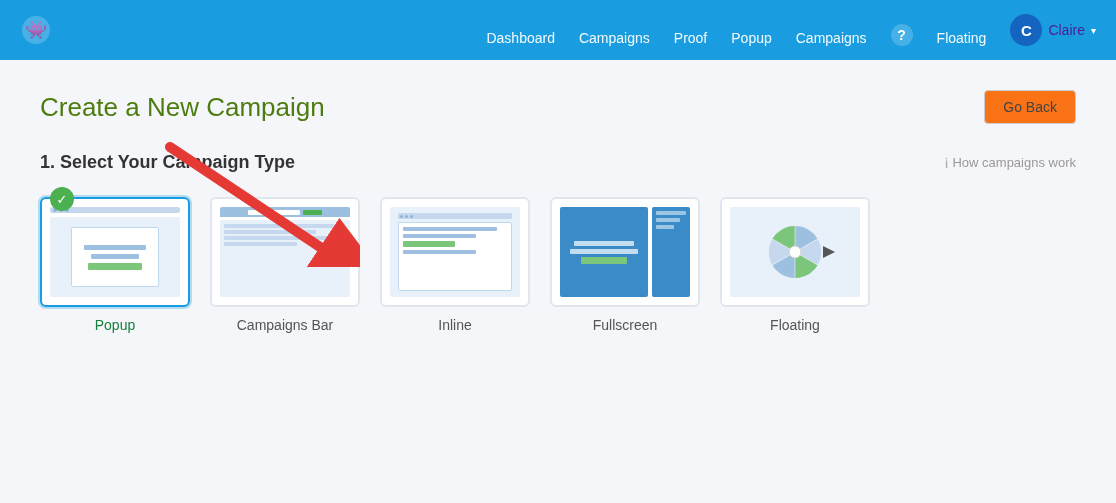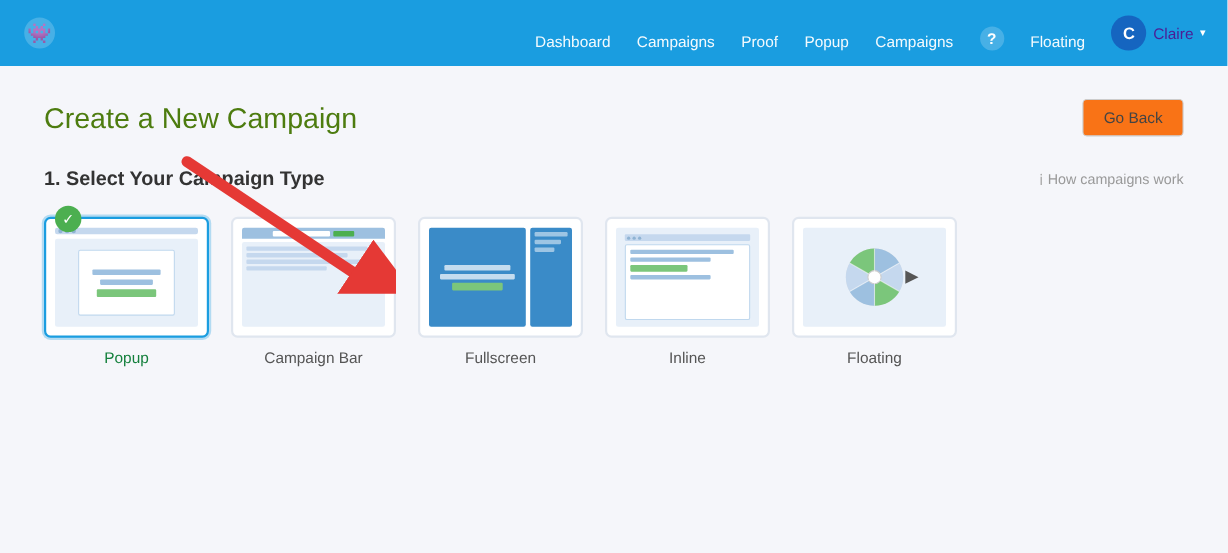--- a/index.html
+++ b/index.html
@@ -487,58 +487,58 @@
             <div class="floating-bar-browser">
               <div class="fb-content-lines">
                 <div class="fb-content-line" style="width:90%"></div>
                 <div class="fb-content-line" style="width:75%"></div>
                 <div class="fb-content-line" style="width:85%"></div>
                 <div class="fb-content-line" style="width:60%"></div>
               </div>
             </div>
           </div>
         </div>
-        <span class="card-label">Campaign Bar</span>
+        <span class="card-label">Campaigns Bar</span>
+      </div>
+
+      <div class="campaign-card">
+        <div class="card-image-wrap">
+          <div class="inline-mock">
+            <div class="inline-top-bar">
+              <div class="inline-dot"></div>
+                <div class="inline-dot"></div>
+                <div class="inline-dot"></div>
+            </div>
+            <div class="inline-content">
+              <div class="inline-line w90"></div>
+              <div class="inline-line w70"></div>
+              <div class="inline-line green"></div>
+              <div class="inline-line w70"></div>
+            </div>
+          </div>
+        </div>
+        <span class="card-label">Inline</span>
       </div>
 
       <div class="campaign-card">
         <div class="card-image-wrap">
           <div class="fullscreen-mock">
             <div class="fs-main">
               <div class="fs-line"></div>
               <div class="fs-line" style="width:90%"></div>
               <div class="fs-line green"></div>
             </div>
             <div class="fs-side">
               <div class="fs-side-line"></div>
               <div class="fs-side-line" style="width:80%"></div>
               <div class="fs-side-line" style="width:60%"></div>
             </div>
           </div>
         </div>
         <span class="card-label">Fullscreen</span>
-      </div>
-
-      <div class="campaign-card">
-        <div class="card-image-wrap">
-          <div class="inline-mock">
-            <div class="inline-top-bar">
-              <div class="inline-dot"></div>
-                <div class="inline-dot"></div>
-                <div class="inline-dot"></div>
-            </div>
-            <div class="inline-content">
-              <div class="inline-line w90"></div>
-              <div class="inline-line w70"></div>
-              <div class="inline-line green"></div>
-              <div class="inline-line w70"></div>
-            </div>
-          </div>
-        </div>
-        <span class="card-label">Inline</span>
       </div>
 
 
       <div class="campaign-card">
         <div class="card-image-wrap">
           <div class="gamified-mock">
             <div class="wheel-container">
               <svg viewBox="0 0 60 60" width="60" height="60">
 
                 <circle cx="30" cy="30" r="26" fill="#e0e0e0"></circle>

